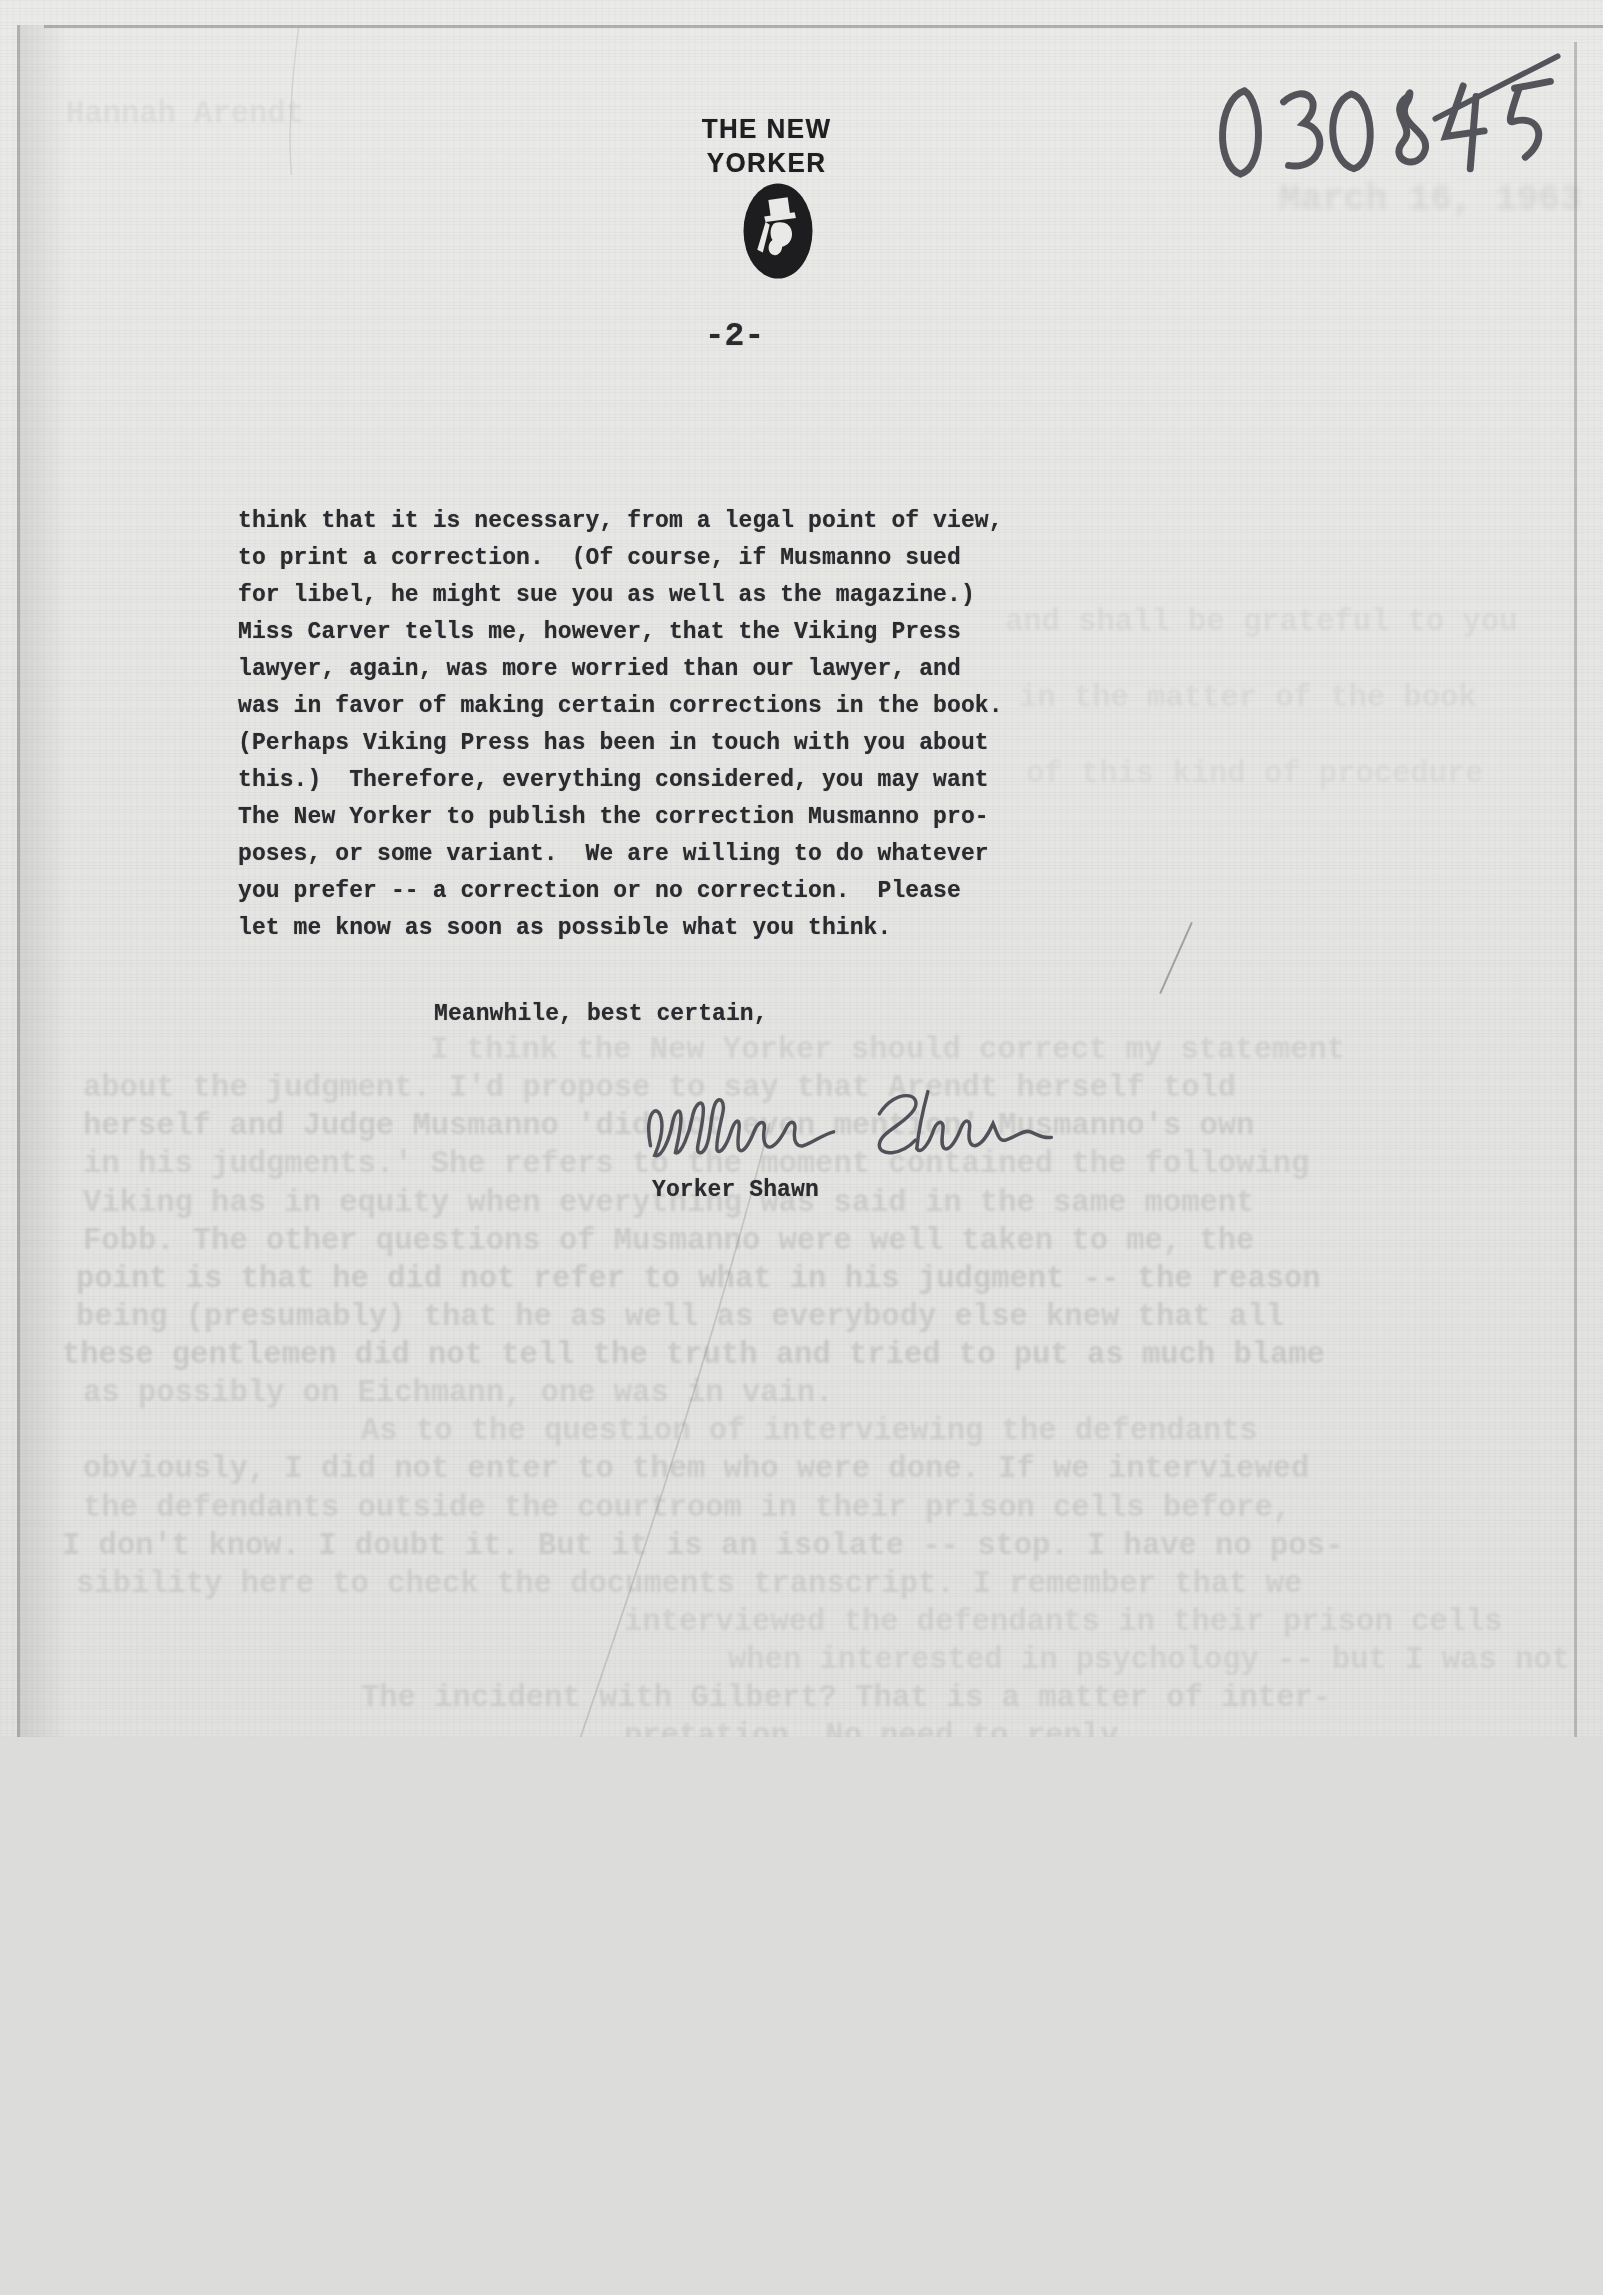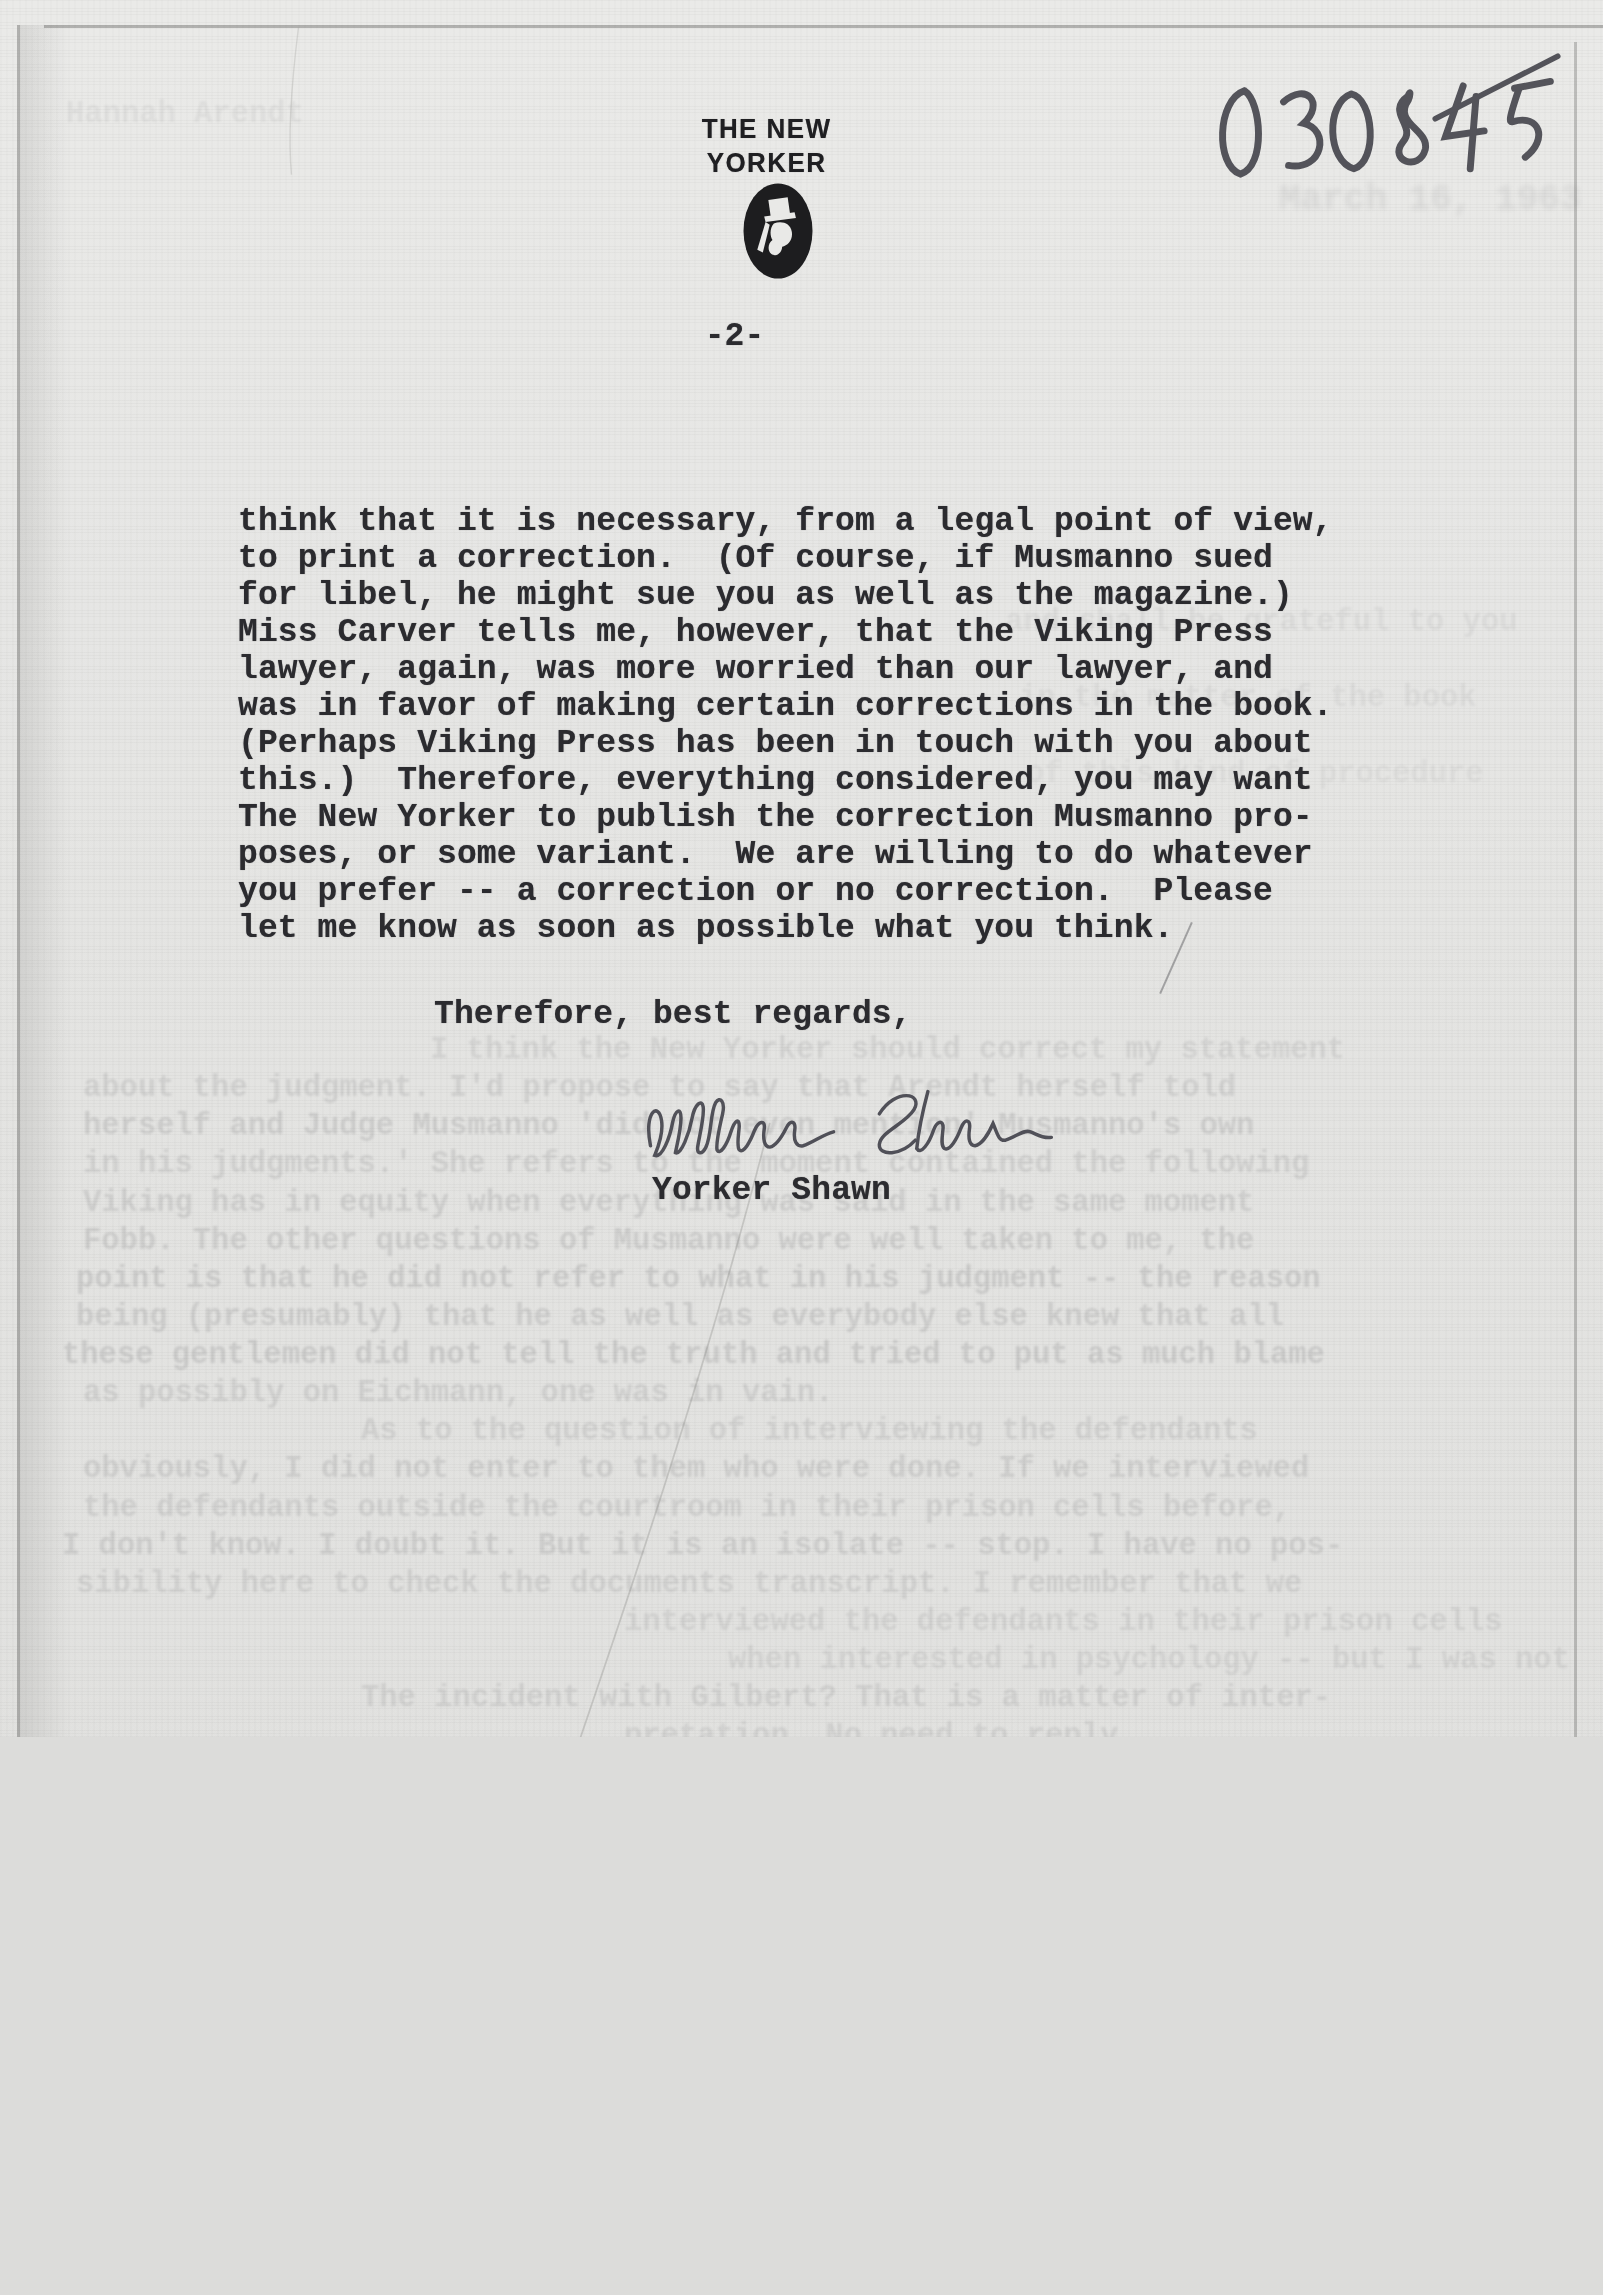--- a/index.html
+++ b/index.html
@@ -19,21 +19,21 @@
       linear-gradient(180deg, rgba(255,255,255,.05) 0%, rgba(150,150,148,.07) 60%, rgba(150,150,148,.10) 100%);
     z-index:5;
   }
   .edge{position:absolute;background:rgba(95,95,93,.45);filter:blur(0.7px);z-index:4;}
   .lighter-strip{position:absolute;background:#f0f0ee;z-index:3;}
   .shade{position:absolute;z-index:1;pointer-events:none;}
   .type{
     position:absolute;
     font-family:"Liberation Mono","DejaVu Sans Mono",monospace;
     font-weight:700;
-    font-size:33px;line-height:37px;
+    font-size:23px;line-height:37px;
     color:#2b2b2f;
     white-space:pre;
     letter-spacing:0.1px;
     text-shadow:0 0 1px rgba(45,45,50,.55);
     z-index:10;
   }
   .ghost-line{
     position:absolute;
     font-family:"Liberation Mono","DejaVu Sans Mono",monospace;
     font-weight:700;font-size:30.5px;line-height:35px;
@@ -112,21 +112,21 @@
 Miss Carver tells me, however, that the Viking Press
 lawyer, again, was more worried than our lawyer, and
 was in favor of making certain corrections in the book.
 (Perhaps Viking Press has been in touch with you about
 this.)  Therefore, everything considered, you may want
 The New Yorker to publish the correction Musmanno pro-
 poses, or some variant.  We are willing to do whatever
 you prefer -- a correction or no correction.  Please
 let me know as soon as possible what you think.</div>
 
-  <div class="type" style="left:434px;top:996px;">Therefore, best regards,</div>
+  <div class="type" style="left:434px;top:996px;">Meanwhile, best certain,</div>
 
   <svg style="left:638px;top:1068px;" width="423" height="118" viewBox="0 0 610 170">
     <g fill="none" stroke="#41414a" stroke-width="5" stroke-linecap="round" opacity=".9">
       <path d="M 18 112 C 8 62 30 48 34 76 C 37 96 28 116 24 126 C 35 130 46 100 50 78 C 54 60 62 56 62 72 C 62 88 56 112 54 122 C 62 126 74 94 78 72 C 82 52 92 44 94 56 C 96 70 88 100 86 114 C 85 124 92 126 98 114 C 106 98 104 64 112 50 C 118 40 126 48 122 66 C 117 88 112 108 114 118 C 118 126 128 112 134 92 C 140 74 146 72 146 84 C 145 98 142 112 146 118 C 152 124 162 106 168 90 C 174 76 184 74 182 88 C 180 102 182 114 190 114 C 200 112 208 98 214 86 C 220 74 228 76 226 90 C 224 104 228 114 238 112 C 252 108 266 96 282 92"></path>
       <path d="M 348 66 C 372 28 412 36 398 60 C 386 80 350 92 348 110 C 347 128 380 126 400 104"></path>
       <path d="M 418 34 C 410 64 404 96 402 116 C 408 126 420 108 426 90 C 431 76 440 74 440 86 C 439 98 436 112 442 116 C 450 120 460 102 466 86 C 472 72 480 74 478 88 C 476 102 478 112 486 112 C 496 110 506 94 512 80 C 518 94 520 106 530 104 C 544 100 556 88 566 92 C 576 96 584 102 596 100"></path>
     </g>
   </svg>
   <span style="position:absolute;left:652px;top:1095px;opacity:0;font-size:7px;">William Shawn</span>
 

